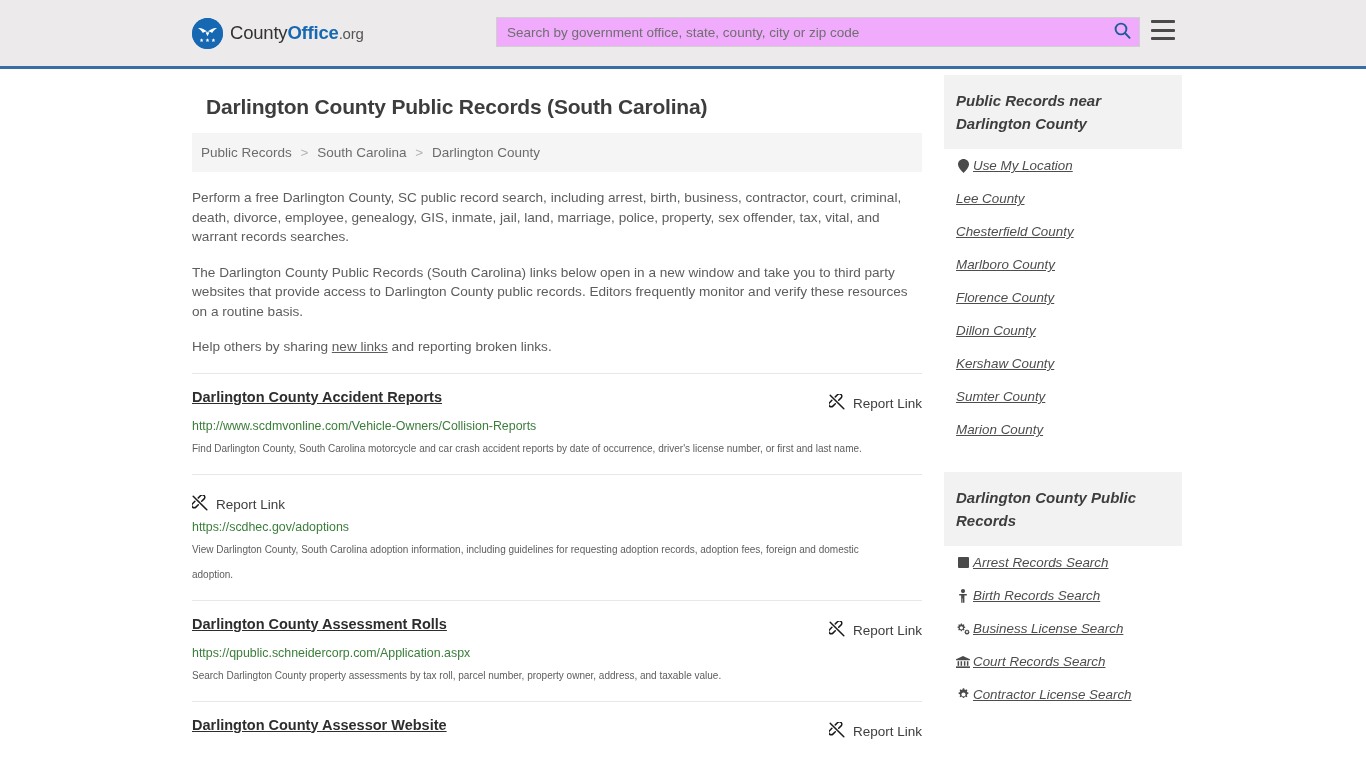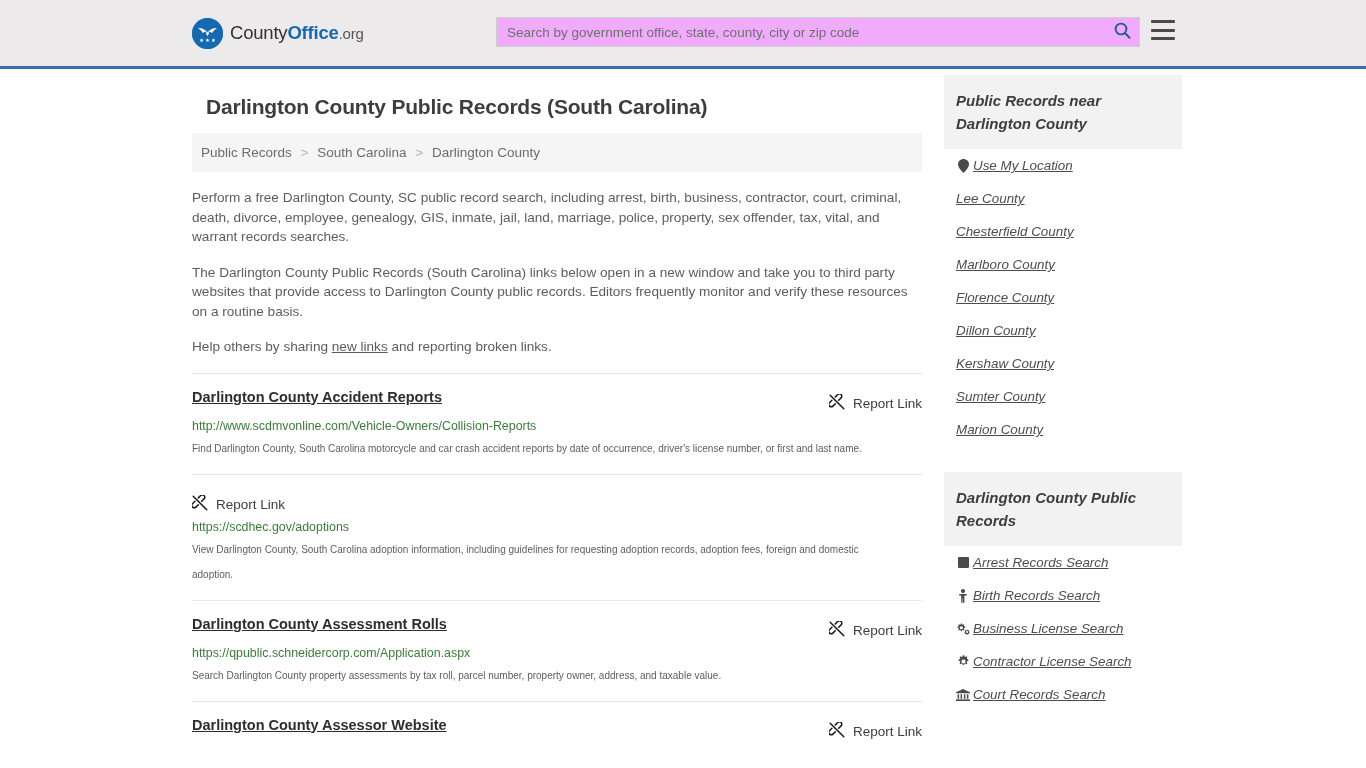--- a/index.html
+++ b/index.html
@@ -423,41 +423,41 @@
                 <circle cx="5.75" cy="5.75" r="1.75" fill="#ffffff"></circle>
                 <path d="M11.4 7.6 l0.75 0 0.17 0.68 0.58 0.24 0.61 -0.37 0.53 0.53 -0.37 0.61 0.24 0.58 0.68 0.17 0 0.75 -0.68 0.17 -0.24 0.58 0.37 0.61 -0.53 0.53 -0.61 -0.37 -0.58 0.24 -0.17 0.68 -0.75 0 -0.17 -0.68 -0.58 -0.24 -0.61 0.37 -0.53 -0.53 0.37 -0.61 -0.24 -0.58 -0.68 -0.17 0 -0.75 0.68 -0.17 0.24 -0.58 -0.37 -0.61 0.53 -0.53 0.61 0.37 0.58 -0.24 z"></path>
                 <circle cx="11.78" cy="10.2" r="1.15" fill="#ffffff"></circle>
               </g>
             </svg>
           </span>
           <a href="#">Business License Search</a>
         </li>
         <li>
           <span class="side-icon">
-            <svg width="13" height="13" viewBox="0 0 13 13" xmlns="http://www.w3.org/2000/svg">
-              <g fill="#4a4a4a">
-                <path d="M5.85 0.3 l1.3 0 0.3 1.2 1.0 0.42 1.06 -0.65 0.92 0.92 -0.65 1.06 0.42 1.0 1.2 0.3 0 1.3 -1.2 0.3 -0.42 1.0 0.65 1.06 -0.92 0.92 -1.06 -0.65 -1.0 0.42 -0.3 1.2 -1.3 0 -0.3 -1.2 -1.0 -0.42 -1.06 0.65 -0.92 -0.92 0.65 -1.06 -0.42 -1.0 -1.2 -0.3 0 -1.3 1.2 -0.3 0.42 -1.0 -0.65 -1.06 0.92 -0.92 1.06 0.65 1.0 -0.42 z"></path>
-                <circle cx="6.5" cy="6.5" r="2.05" fill="#ffffff"></circle>
-              </g>
-            </svg>
-          </span>
-          <a href="#">Contractor License Search</a>
-        </li>
-        <li>
-          <span class="side-icon">
             <svg width="14" height="12" viewBox="0 0 14 12" xmlns="http://www.w3.org/2000/svg">
               <g fill="#4a4a4a">
                 <path d="M7 0 L14 3.3 L14 4.3 L0 4.3 L0 3.3 Z"></path>
                 <rect x="1.6" y="5.2" width="1.5" height="4.6"></rect>
                 <rect x="4.6" y="5.2" width="1.5" height="4.6"></rect>
                 <rect x="7.9" y="5.2" width="1.5" height="4.6"></rect>
                 <rect x="10.9" y="5.2" width="1.5" height="4.6"></rect>
                 <rect x="0" y="10.4" width="14" height="1.6"></rect>
               </g>
             </svg>
           </span>
           <a href="#">Court Records Search</a>
         </li>
+        <li>
+          <span class="side-icon">
+            <svg width="13" height="13" viewBox="0 0 13 13" xmlns="http://www.w3.org/2000/svg">
+              <g fill="#4a4a4a">
+                <path d="M5.85 0.3 l1.3 0 0.3 1.2 1.0 0.42 1.06 -0.65 0.92 0.92 -0.65 1.06 0.42 1.0 1.2 0.3 0 1.3 -1.2 0.3 -0.42 1.0 0.65 1.06 -0.92 0.92 -1.06 -0.65 -1.0 0.42 -0.3 1.2 -1.3 0 -0.3 -1.2 -1.0 -0.42 -1.06 0.65 -0.92 -0.92 0.65 -1.06 -0.42 -1.0 -1.2 -0.3 0 -1.3 1.2 -0.3 0.42 -1.0 -0.65 -1.06 0.92 -0.92 1.06 0.65 1.0 -0.42 z"></path>
+                <circle cx="6.5" cy="6.5" r="2.05" fill="#ffffff"></circle>
+              </g>
+            </svg>
+          </span>
+          <a href="#">Contractor License Search</a>
+        </li>
       </ul>
     </div>
 
   </div>
 </div>
 
 </body></html>

